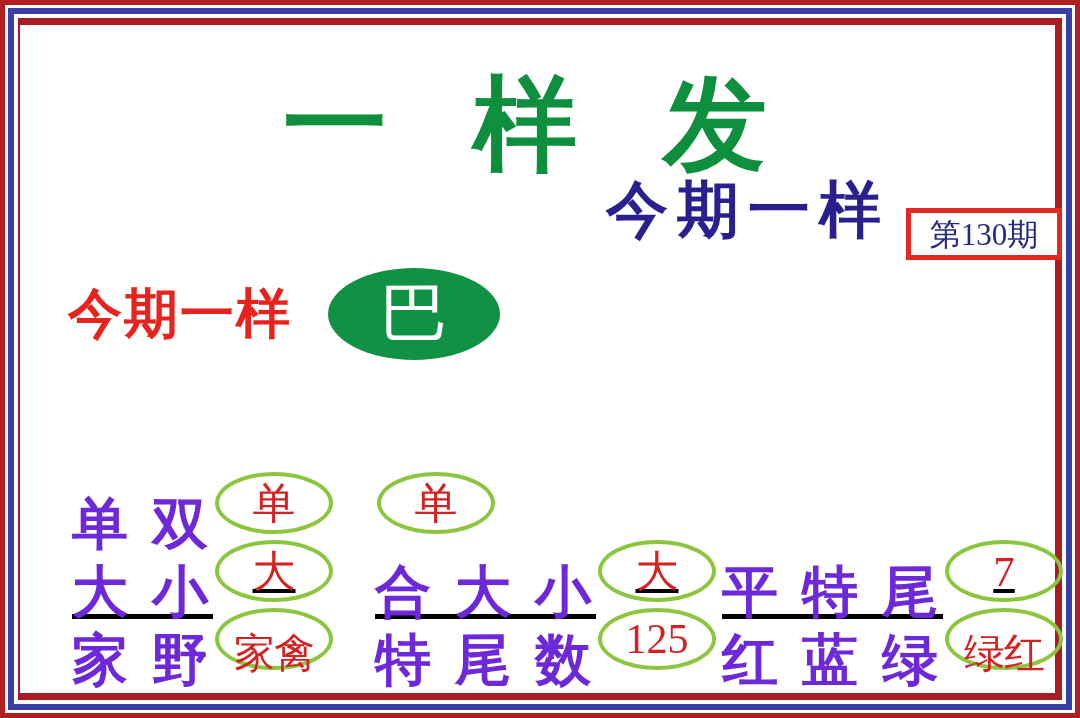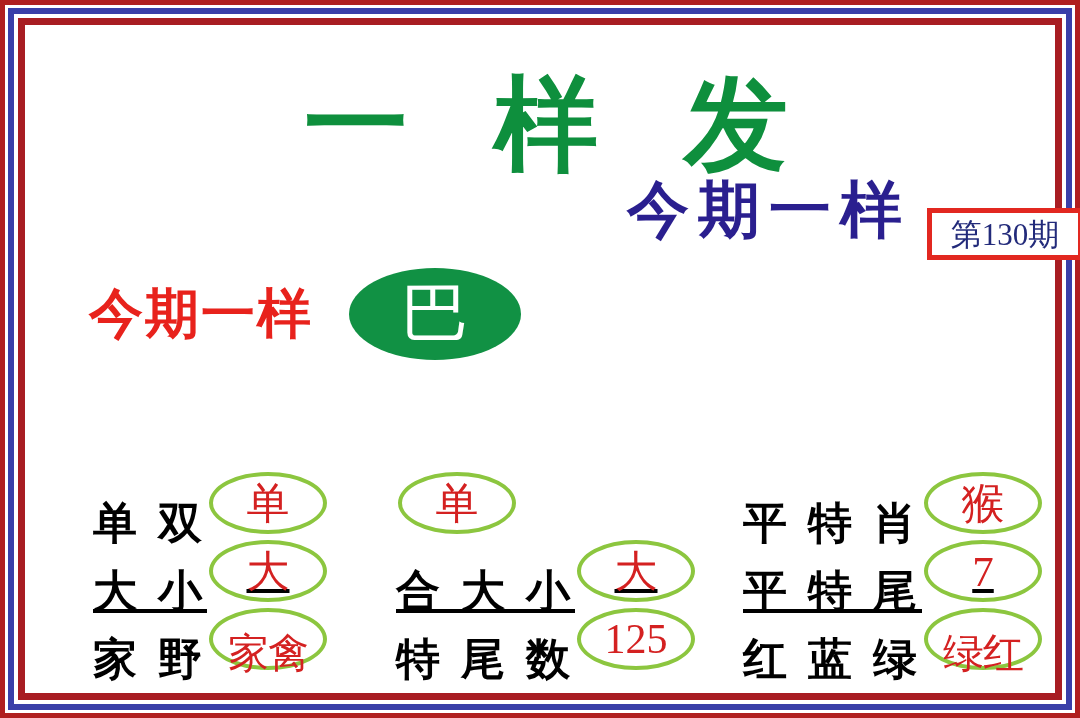--- a/index.html
+++ b/index.html
@@ -54,21 +54,21 @@
   .border-red-inner {
     position: absolute;
     left: 18px; top: 18px; right: 18px; bottom: 18px;
     border: 7px solid #a81d22;
     box-sizing: border-box;
     pointer-events: none;
   }
 
   .canvas {
     position: absolute;
-    left: 41px;
+    left: 20px;
     top: 25px;
     width: 930px;
     height: 668px;
     background: #ffffff;
   }
 
   
   .main-title {
     position: absolute;
     left: 220px;
@@ -182,24 +182,24 @@
     width: 100%;
     height: 70px;
     display: flex;
     align-items: center;
   }
   .row-0 { top: 0px; }
   .row-1 { top: 68px; text-decoration: underline; }
   .row-2 { top: 136px; }
 
   .cell-label {
-    color: #000000;
+    color: #6d28d9;
     font-family: "Liberation Serif", "DejaVu Serif", serif;
     font-weight: bold;
-    font-size: 44px;
+    font-size: 56px;
     line-height: 48px;
     letter-spacing: 5px;
     white-space: nowrap;
     flex: 0 0 auto;
     margin-top: 42px;
   }
 
   .cell-oval {
     position: relative;
     flex: 0 0 auto;
@@ -296,26 +296,20 @@
         </div>
         <div class="grid-row row-2">
           <span class="cell-label">特 尾 数</span>
           <span class="cell-oval">
             <span class="cell-value num">125</span>
           </span>
         </div>
       </div>
 
       <div class="grid-col col-2">
-        <div class="grid-row row-0">
-          <span class="cell-label">平 特 肖</span>
-          <span class="cell-oval">
-            <span class="cell-value">猴</span>
-          </span>
-        </div>
         <div class="grid-row row-1">
           <span class="cell-label">平 特 尾</span>
           <span class="cell-oval">
             <span class="cell-value">7</span>
           </span>
         </div>
         <div class="grid-row row-2">
           <span class="cell-label">红 蓝 绿</span>
           <span class="cell-oval">
             <span class="cell-value wide">绿红</span>

